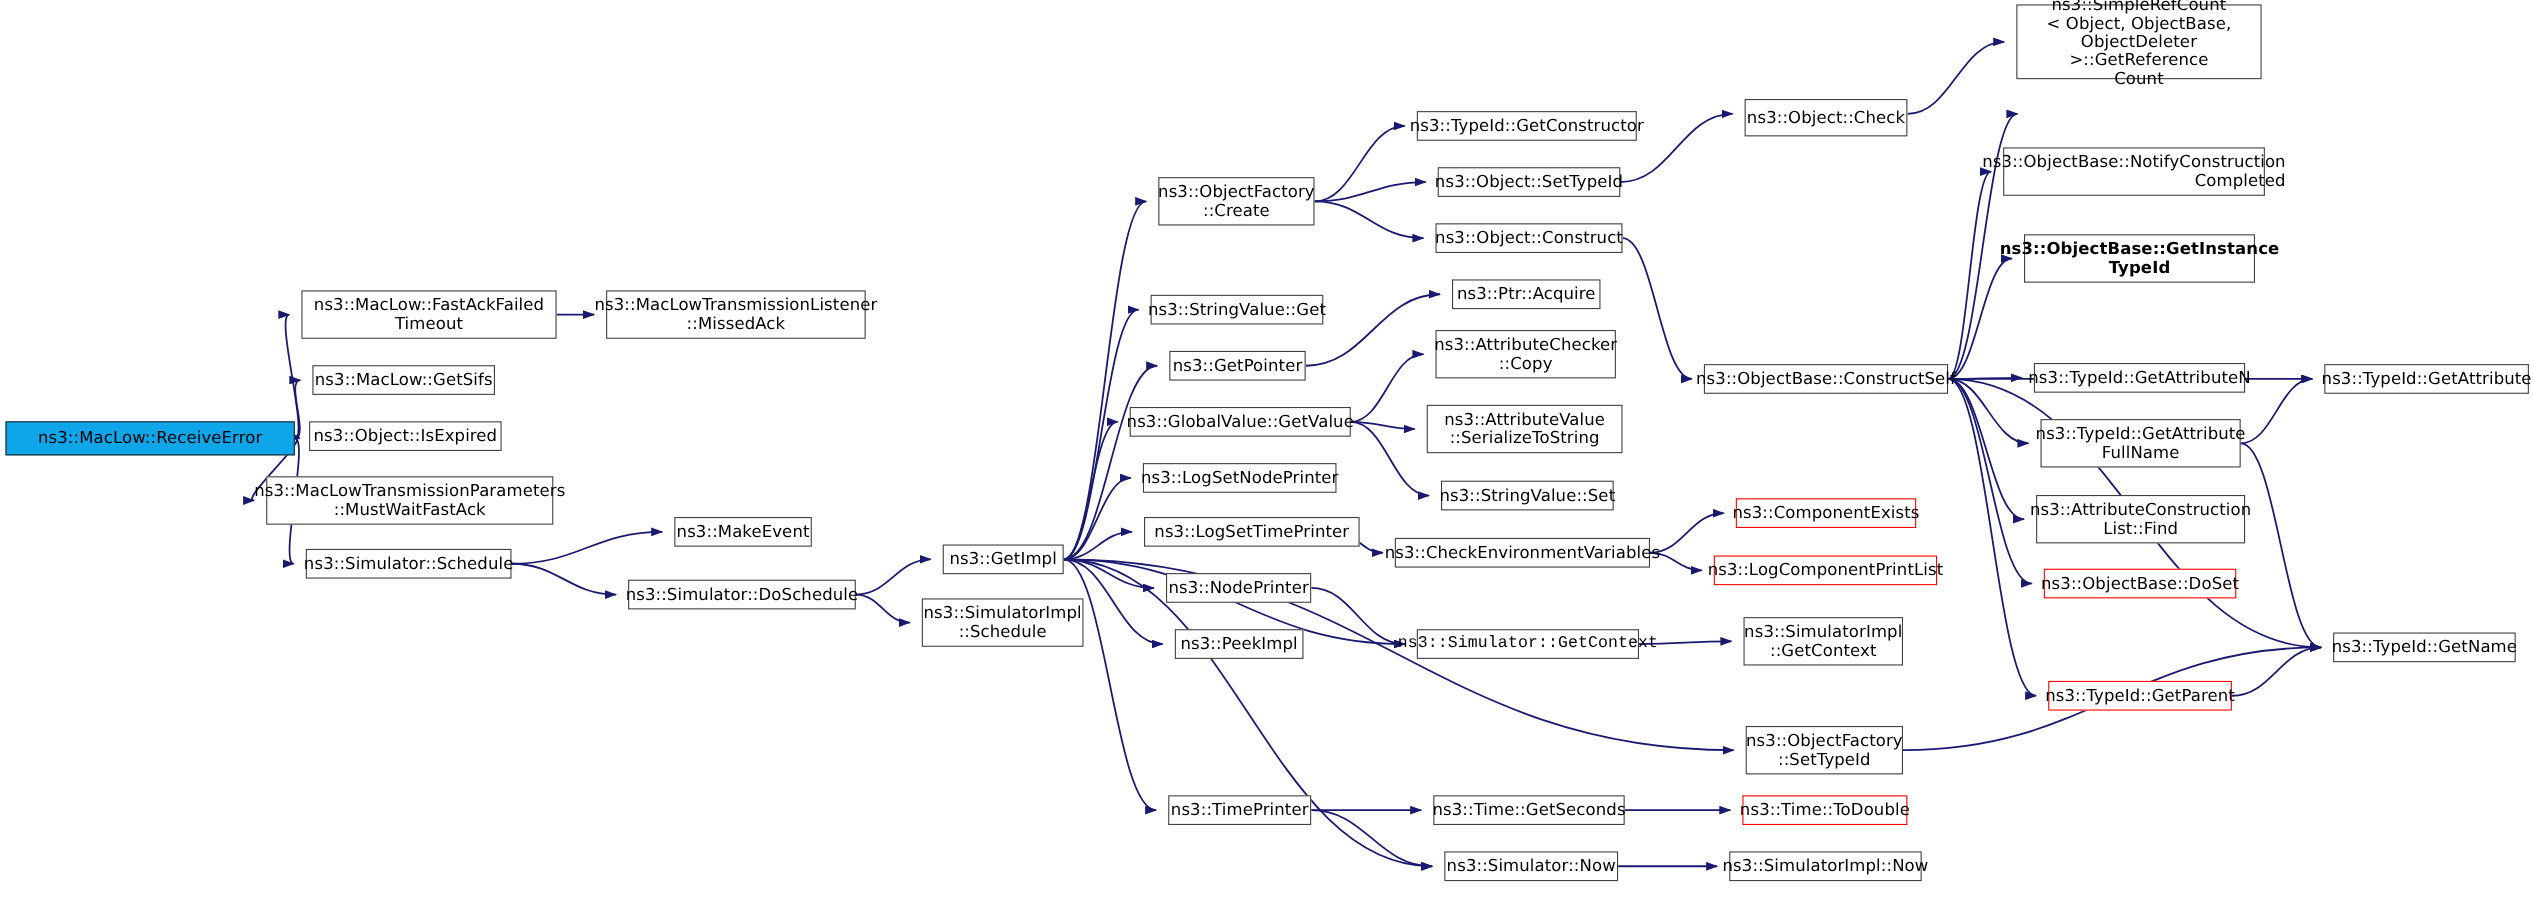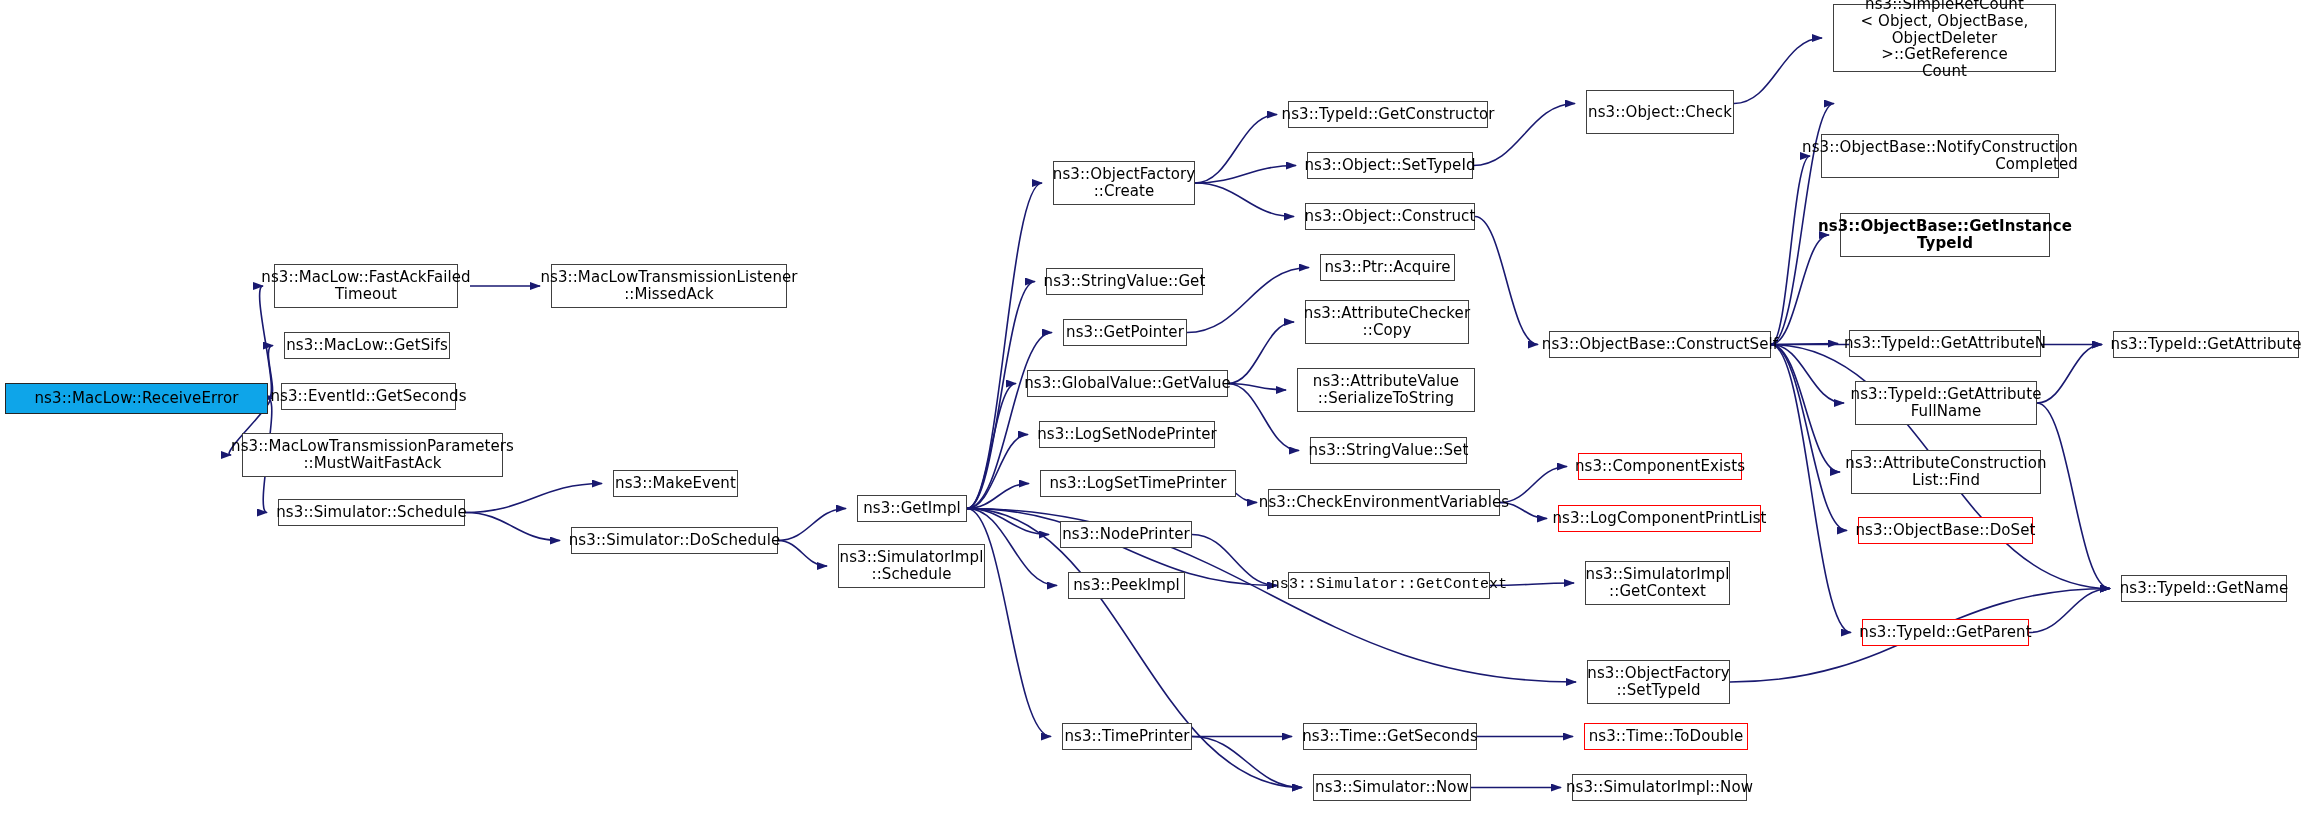--- a/index.html
+++ b/index.html
@@ -76,26 +76,26 @@
         <path d="M1771,344.5 C1919.95,344.5 1953.05,344.5 2102,344.5" fill="none" stroke="#191970" stroke-width="1.6" marker-end="url(#arw)"></path>
         <path d="M1771,344.5 C1923.55,344.5 1957.45,588.5 2110,588.5" fill="none" stroke="#191970" stroke-width="1.6" marker-end="url(#arw)"></path>
         <path d="M1730,682 C1901,682 1939,588.5 2110,588.5" fill="none" stroke="#191970" stroke-width="1.6" marker-end="url(#arw)"></path>
         <path d="M2037,403 C2066.25,403 2072.75,344.5 2102,344.5" fill="none" stroke="#191970" stroke-width="1.6" marker-end="url(#arw)"></path>
         <path d="M2037,403 C2069.85,403 2077.15,588.5 2110,588.5" fill="none" stroke="#191970" stroke-width="1.6" marker-end="url(#arw)"></path>
         <path d="M2029,632.5 C2065.45,632.5 2073.55,588.5 2110,588.5" fill="none" stroke="#191970" stroke-width="1.6" marker-end="url(#arw)"></path>
       </g>
   </svg>
   <div id="node-layer">
       <div class="node root" style="left: 5px; top: 383px; width: 263px; height: 31px;">ns3::MacLow::ReceiveError</div>
-      <div class="node" style="left: 274px; top: 264px; width: 184px; height: 44px;">ns3::MacLow::FastAckFailed
+      <div class="node" style="left: 274px; top: 264px; width: 232px; height: 44px;">ns3::MacLow::FastAckFailed
 Timeout</div>
       <div class="node" style="left: 551px; top: 264px; width: 236px; height: 44px;">ns3::MacLowTransmissionListener
 ::MissedAck</div>
       <div class="node" style="left: 284px; top: 332px; width: 166px; height: 27px;">ns3::MacLow::GetSifs</div>
-      <div class="node" style="left: 281px; top: 383px; width: 175px; height: 27px;">ns3::EventId::GetSeconds</div>
+      <div class="node" style="left: 281px; top: 383px; width: 175px; height: 27px;">ns3::Object::IsExpired</div>
       <div class="node" style="left: 242px; top: 433px; width: 261px; height: 44px;">ns3::MacLowTransmissionParameters
 ::MustWaitFastAck</div>
       <div class="node" style="left: 278px; top: 499px; width: 187px; height: 27px;">ns3::Simulator::Schedule</div>
       <div class="node" style="left: 613px; top: 470px; width: 125px; height: 27px;">ns3::MakeEvent</div>
       <div class="node" style="left: 571px; top: 527px; width: 207px; height: 27px;">ns3::Simulator::DoSchedule</div>
       <div class="node" style="left: 857px; top: 495px; width: 110px; height: 27px;">ns3::GetImpl</div>
       <div class="node" style="left: 838px; top: 544px; width: 147px; height: 44px;">ns3::SimulatorImpl
 ::Schedule</div>
       <div class="node" style="left: 1053px; top: 161px; width: 142px; height: 44px;">ns3::ObjectFactory
 ::Create</div>
@@ -113,29 +113,29 @@
       <div class="node" style="left: 1320px; top: 254px; width: 135px; height: 27px;">ns3::Ptr::Acquire</div>
       <div class="node" style="left: 1305px; top: 300px; width: 164px; height: 44px;">ns3::AttributeChecker
 ::Copy</div>
       <div class="node" style="left: 1297px; top: 368px; width: 178px; height: 44px;">ns3::AttributeValue
 ::SerializeToString</div>
       <div class="node" style="left: 1310px; top: 437px; width: 157px; height: 27px;">ns3::StringValue::Set</div>
       <div class="node" style="left: 1268px; top: 489px; width: 232px; height: 27px;">ns3::CheckEnvironmentVariables</div>
       <div class="node" style="left: 1288px; top: 572px; width: 202px; height: 27px; font-family: Liberation Mono, monospace;">ns3::Simulator::GetContext</div>
       <div class="node" style="left: 1303px; top: 723px; width: 174px; height: 27px;">ns3::Time::GetSeconds</div>
       <div class="node" style="left: 1313px; top: 774px; width: 158px; height: 27px;">ns3::Simulator::Now</div>
-      <div class="node" style="left: 1586px; top: 90px; width: 148px; height: 44px; text-align: right;">ns3::Object::Check</div>
+      <div class="node" style="left: 1586px; top: 90px; width: 148px; height: 34px; text-align: right;">ns3::Object::Check</div>
       <div class="node" style="left: 1549px; top: 331px; width: 222px; height: 27px;">ns3::ObjectBase::ConstructSelf</div>
       <div class="node red" style="left: 1578px; top: 453px; width: 164px; height: 27px;">ns3::ComponentExists</div>
       <div class="node red" style="left: 1558px; top: 505px; width: 203px; height: 27px;">ns3::LogComponentPrintList</div>
       <div class="node" style="left: 1585px; top: 561px; width: 145px; height: 44px;">ns3::SimulatorImpl
 ::GetContext</div>
       <div class="node" style="left: 1587px; top: 660px; width: 143px; height: 44px;">ns3::ObjectFactory
 ::SetTypeId</div>
-      <div class="node red" style="left: 1584px; top: 723px; width: 164px; height: 27px;">ns3::Time::ToDouble</div>
+      <div class="node red" style="left: 1584px; top: 723px; width: 150px; height: 27px;">ns3::Time::ToDouble</div>
       <div class="node" style="left: 1572px; top: 774px; width: 175px; height: 27px;">ns3::SimulatorImpl::Now</div>
       <div class="node" style="left: 1833px; top: 4px; width: 223px; height: 68px;">ns3::SimpleRefCount
 &lt; Object, ObjectBase,
 ObjectDeleter &gt;::GetReference
 Count</div>
       <div class="node red" style="left: 1845px; top: 90px; width: 198px; height: 27px; margin-top: 47px;">ns3::ObjectBase::GetTypeId</div>
       <div class="node" style="left: 1821px; top: 134px; width: 238px; height: 44px; text-align: right;">ns3::ObjectBase::NotifyConstruction
 Completed</div>
       <div class="node" style="left: 1840px; top: 213px; width: 210px; height: 44px; font-weight: bold;">ns3::ObjectBase::GetInstance
 TypeId</div>

